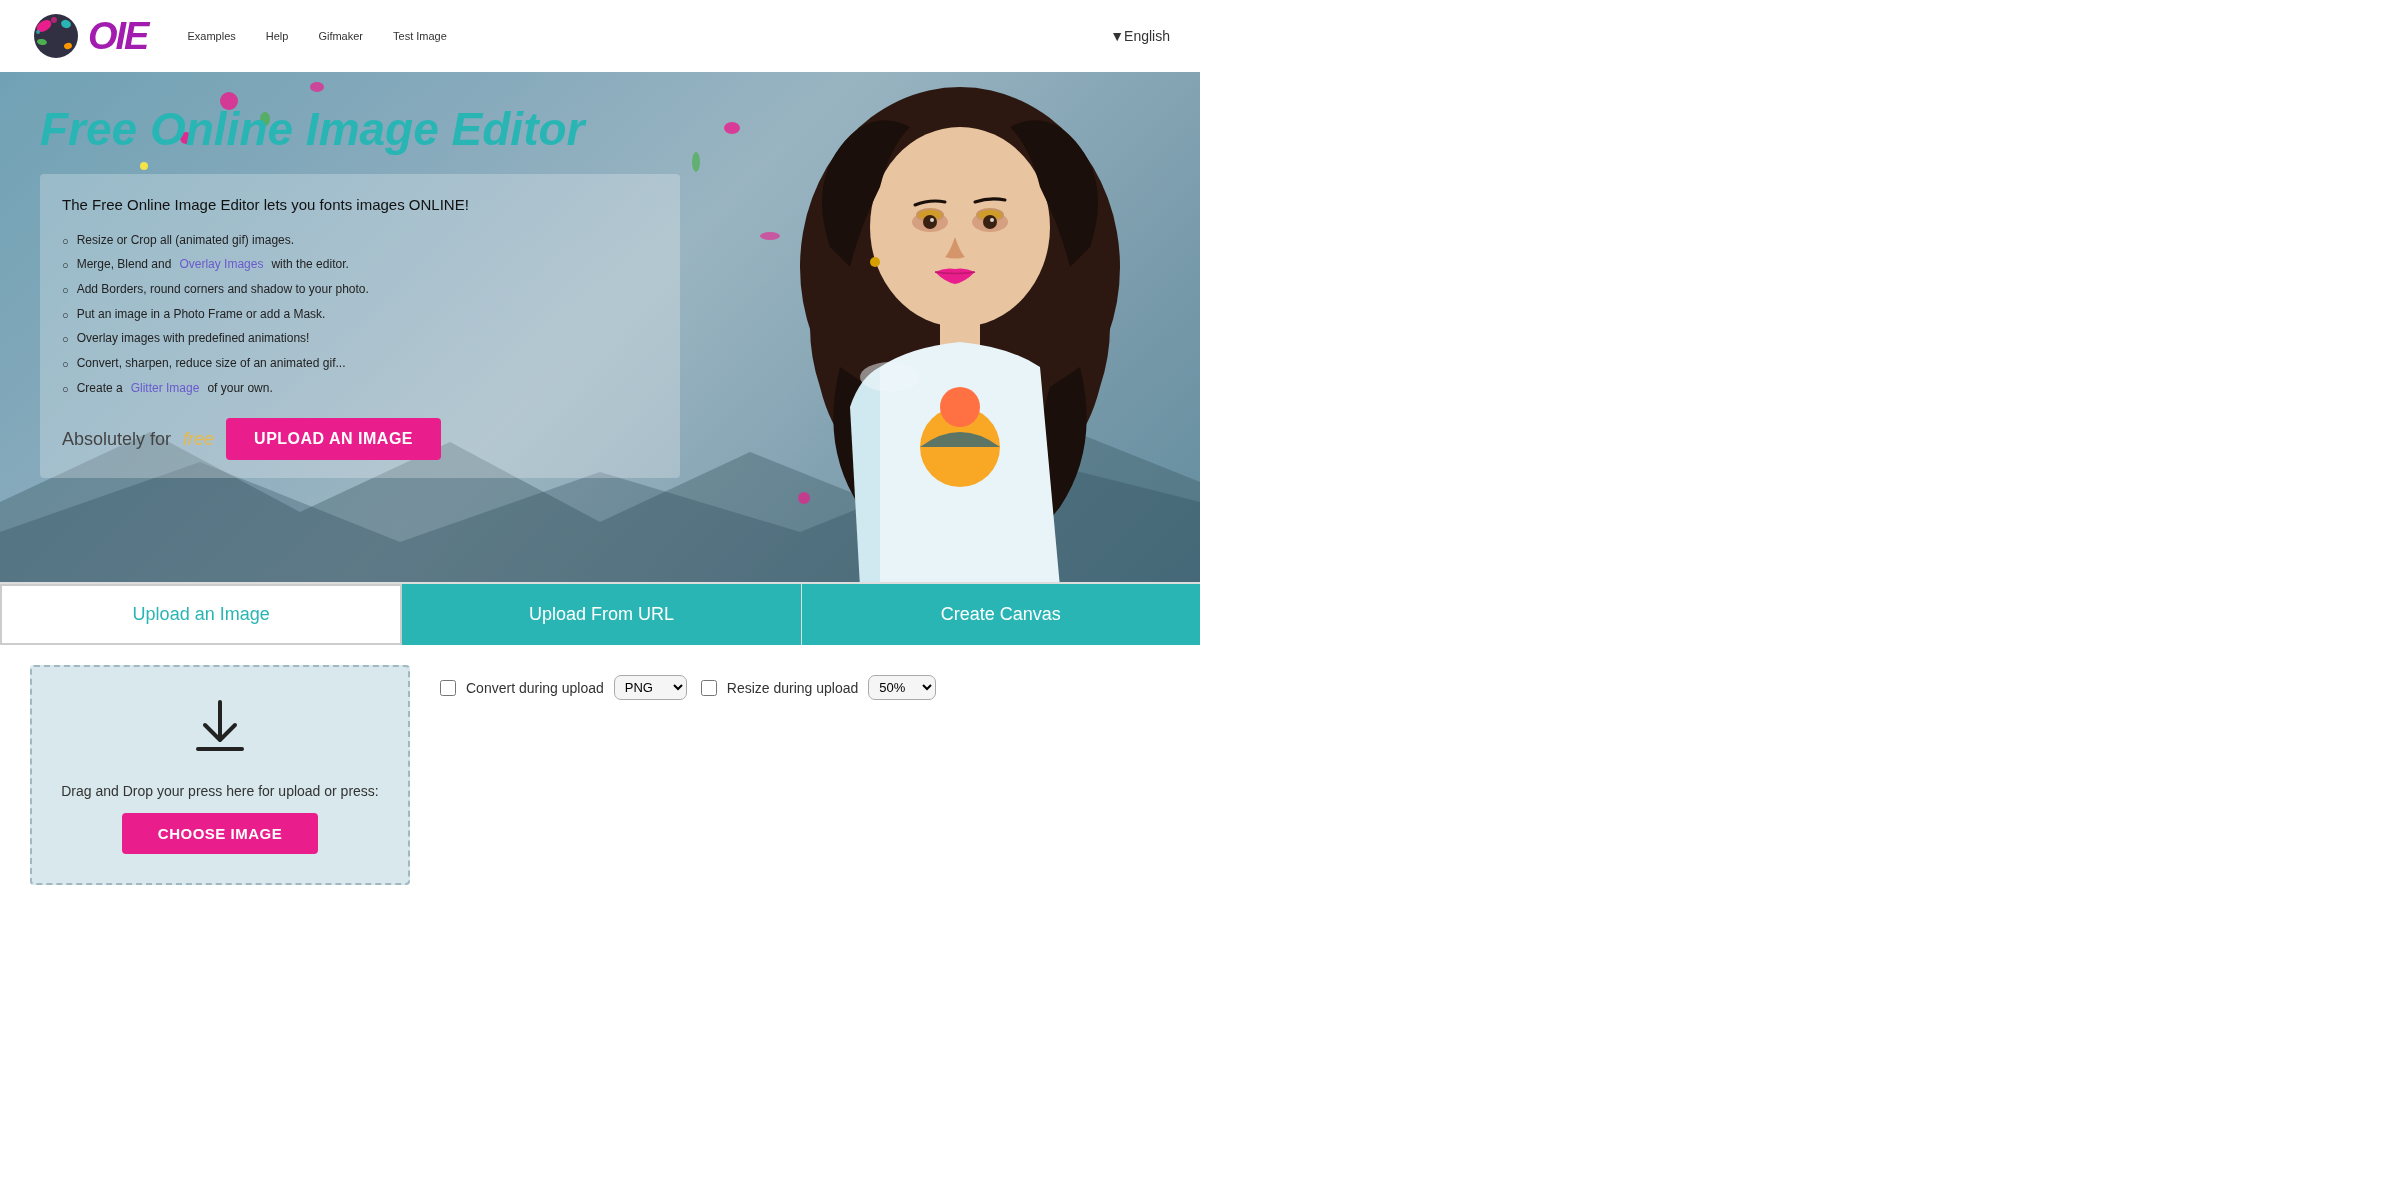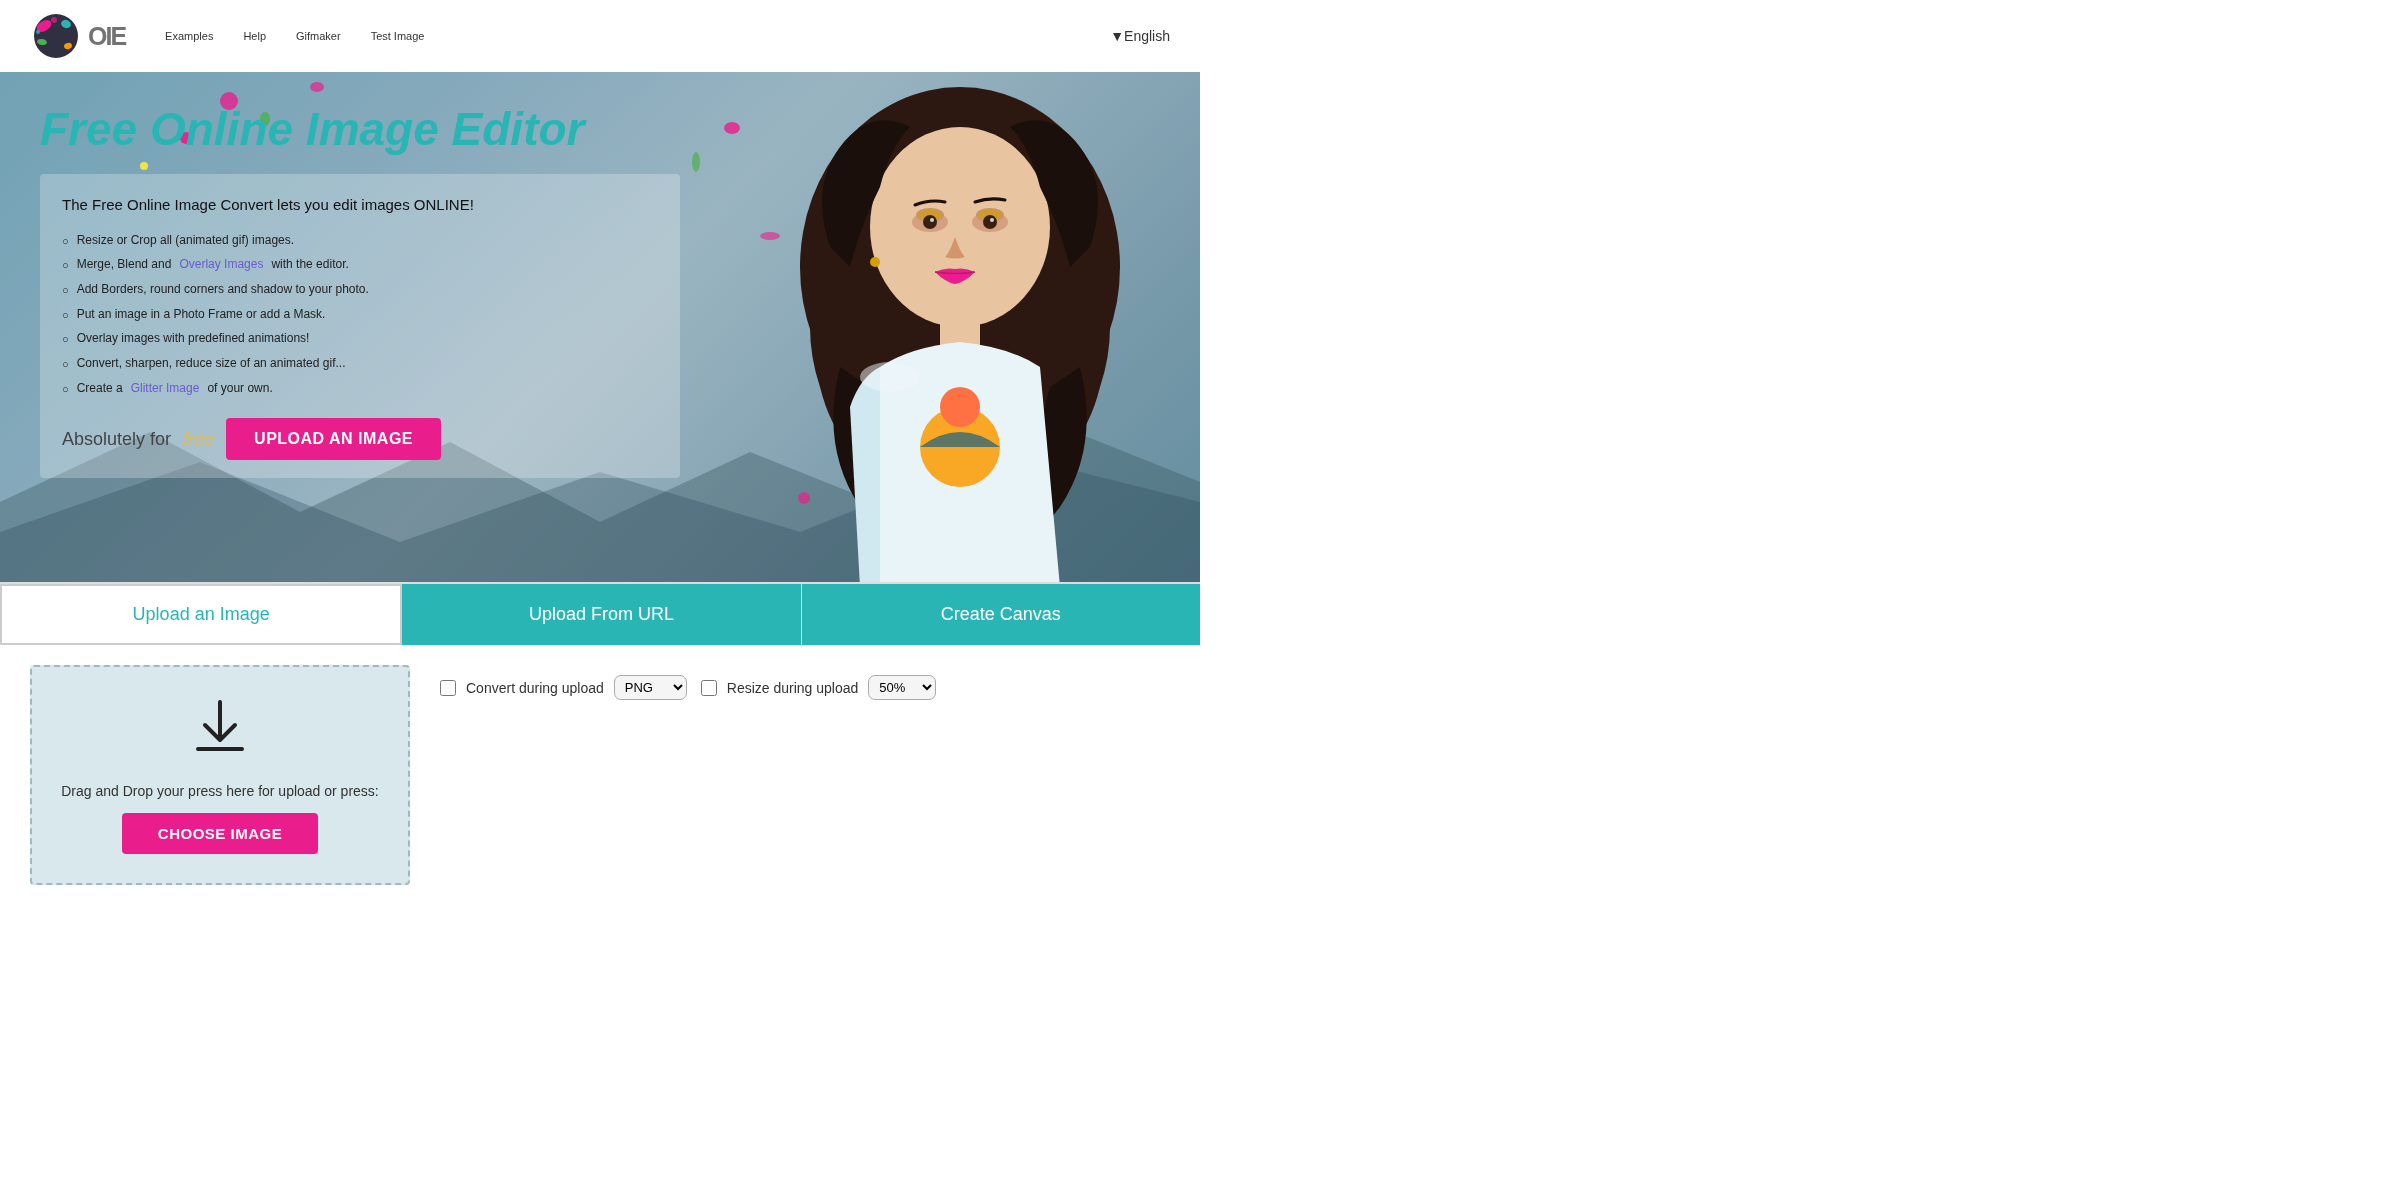--- a/index.html
+++ b/index.html
@@ -19,24 +19,25 @@
       align-items: center;
       margin-right: 40px;
     }
     .logo-circle {
       width: 52px;
       height: 52px;
       position: relative;
       margin-right: 6px;
     }
     .logo-text {
-      font-size: 25px;
+      font-size: 38px;
       font-weight: 900;
-      color: #737373;
+      color: #a21caf;
       letter-spacing: -2px;
+      font-style: italic;
     }
     .nav-links {
       display: flex;
       gap: 30px;
       flex: 1;
     }
     .nav-links a {
       text-decoration: none;
       color: #333;
       font-size: 11px;
@@ -295,21 +296,21 @@
   <div style="position:absolute; top:300px; right:280px; width:10px; height:10px; border-radius:50%; background:#2ab5b5; opacity:0.9;"></div>
   <div style="position:absolute; top:380px; right:340px; width:18px; height:18px; border-radius:50%; background:#2ab5b5; opacity:0.8;"></div>
   <div style="position:absolute; top:420px; right:390px; width:12px; height:12px; border-radius:50%; background:#e91e8c; opacity:0.7;"></div>
   <div style="position:absolute; top:50px; right:460px; width:16px; height:12px; border-radius:50%; background:#e91e8c; opacity:0.8;"></div>
   <div style="position:absolute; top:80px; right:500px; width:8px; height:20px; border-radius:50%; background:#4caf50; opacity:0.7;"></div>
   <div style="position:absolute; top:160px; right:420px; width:20px; height:8px; border-radius:50%; background:#e91e8c; opacity:0.6;"></div>
 
   <div class="hero-content">
     <h1 class="hero-title">Free Online Image Editor</h1>
     <div class="hero-desc">
-      <p class="intro-line">The Free Online Image Convert lets you edit images ONLINE!</p>
+      <p class="intro-line">The Free Online Image Editor lets you fonts images ONLINE!</p>
       <ul class="feature-list">
         <li>
             <span>Resize or Crop all (animated gif) images.</span>
           </li>
         <li>Merge, Blend and <a href="#">Overlay Images</a> with the editor.</li>
         <li>
             <span>Add Borders, round corners and shadow to your photo.</span>
           </li>
         <li>
             <span>Put an image in a Photo Frame or add a Mask.</span>

